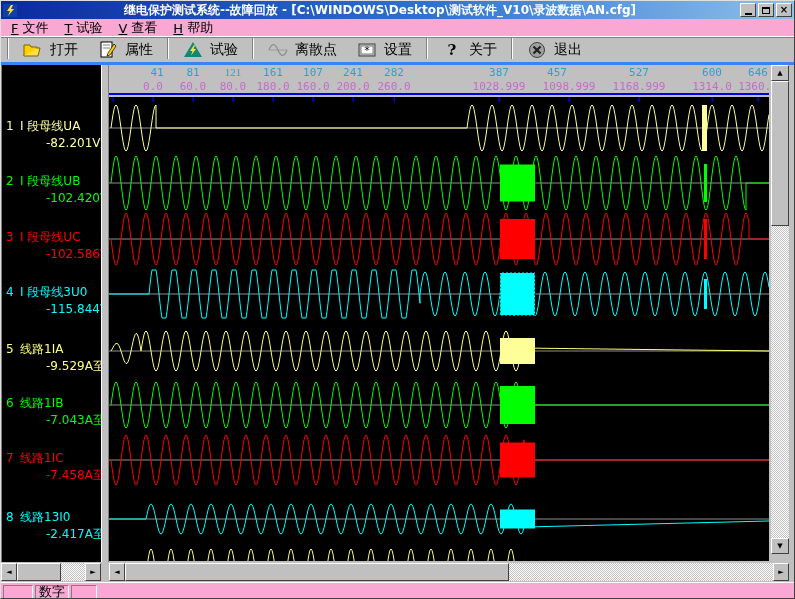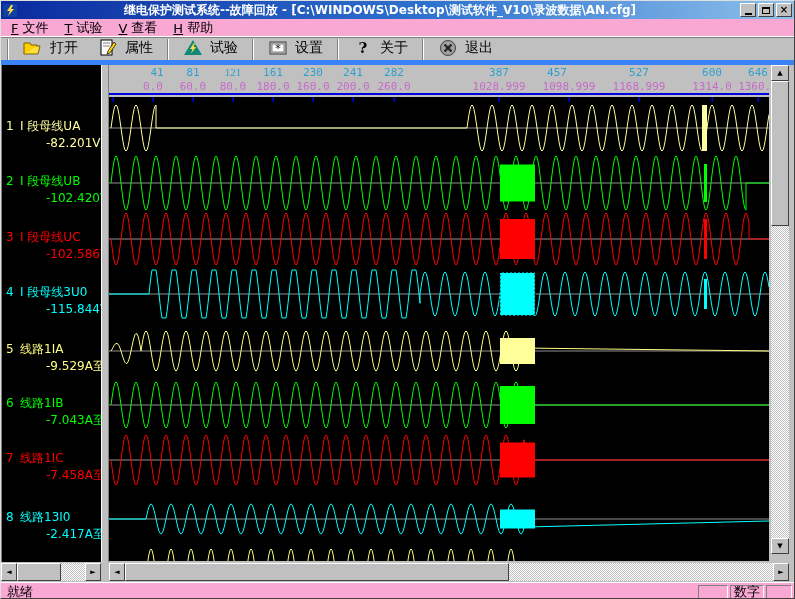--- a/index.html
+++ b/index.html
@@ -31,21 +31,21 @@
     font-size:10px; font-weight:bold; color:#000; line-height:1;
   }
   .glyph-min { width:7px; height:2px; background:#000; margin-top:7px; }
   .glyph-restore { width:8px; height:7px; border:1px solid #000; border-top-width:2px; background:#c0c0c0; }
   
   .menubar { height:19px; display:flex; align-items:center; font-size:13px; padding-left:2px;
              border-bottom:1px solid #808080; box-shadow: inset 0 -1px 0 #ffffff; }
   .menu-item { padding:0 8px; height:17px; display:flex; align-items:center; color:#000; }
   .mkey { text-decoration:underline; margin-right:4px; }
   
-  .toolbar { height:27px; display:flex; align-items:flex-end; border-bottom:5px solid #3b82f6;
+  .toolbar { height:27px; display:flex; align-items:flex-start; border-bottom:3px solid #3b82f6;
              background:#c0c0c0; padding-left:2px; }
   .tsep { width:2px; height:21px; border-left:1px solid #808080; border-right:1px solid #ffffff; margin:0 4px; }
   .tbtn { display:flex; align-items:center; gap:7px; padding:0 10px; height:24px; font-size:14px; color:#000; }
   .ticon { width:20px; height:18px; display:inline-flex; align-items:center; justify-content:center; }
   .qmark { font-size:15px; font-weight:bold; font-family:"DejaVu Serif",serif; }
   
   .client { position:relative; width:795px; height:517px; background:#c0c0c0; }
   .left-panel {
     position:absolute; left:0; top:0; width:100px; height:497px;
     background:#000; overflow:hidden;
@@ -163,20 +163,29 @@
         <svg width="20" height="18" viewBox="0 0 20 18">
             <polygon points="10,1 19,16 1,16" fill="#108878"></polygon>
             <polygon points="11,4 7,10 9.5,10 8,14.5 13,8 10.5,8 12,4" fill="#ffe040"></polygon>
           </svg>
       </span>
       <span>试验</span>
     </div>
     <div class="tsep"></div>
     <div class="tbtn">
       <span class="ticon">
+        <svg width="22" height="16" viewBox="0 0 22 16">
+            <path d="M1 8 Q6 -4 11 8 Q16 20 21 8" fill="none" stroke="#909090" stroke-width="1.4"></path>
+            <line x1="1" y1="8" x2="21" y2="8" stroke="#909090" stroke-width="0.8"></line>
+          </svg>
+      </span>
+      <span>离散点</span>
+    </div>
+    <div class="tbtn">
+      <span class="ticon">
         <svg width="18" height="16" viewBox="0 0 18 16">
             <rect x="1" y="2" width="16" height="12" fill="#c0c0c0" stroke="#404040"></rect>
             <rect x="3" y="4" width="12" height="8" fill="#ffffff" stroke="#808080"></rect>
             <text x="9" y="12" font-size="11" text-anchor="middle" fill="#000">*</text>
           </svg>
       </span>
       <span>设置</span>
     </div>
     <div class="tsep"></div>
     <div class="tbtn">
@@ -233,21 +242,21 @@
     <div class="vdivider"></div>
     <div class="ruler">
         <div class="rl-sample" style="left: 48px;">41</div>
         <div class="rl-time" style="left: 44px;">0.0</div>
         <div class="rl-sample" style="left: 84px;">81</div>
         <div class="rl-time" style="left: 84px;">60.0</div>
         <div class="rl-sample" style="left: 124px; font-family: Liberation Serif, serif;">121</div>
         <div class="rl-time" style="left: 124px;">80.0</div>
         <div class="rl-sample" style="left: 164px;">161</div>
         <div class="rl-time" style="left: 164px;">180.0</div>
-        <div class="rl-sample" style="left: 204px;">230</div>
+        <div class="rl-sample" style="left: 204px;">107</div>
         <div class="rl-time" style="left: 204px;">160.0</div>
         <div class="rl-sample" style="left: 244px;">241</div>
         <div class="rl-time" style="left: 244px;">200.0</div>
         <div class="rl-sample" style="left: 285px;">282</div>
         <div class="rl-time" style="left: 285px;">260.0</div>
         <div class="rl-sample" style="left: 390px;">387</div>
         <div class="rl-time" style="left: 390px;">1028.999</div>
         <div class="rl-sample" style="left: 448px;">457</div>
         <div class="rl-time" style="left: 460px;">1098.999</div>
         <div class="rl-sample" style="left: 530px;">527</div>
@@ -330,19 +339,18 @@
           <span>◄</span>
         </div>
       <div class="sthumb thumb"></div>
       <div class="sbtn rarr">
           <span>►</span>
         </div>
     </div>
   </div>
 
   <div class="statusbar">
-    <div class="st-ready">就绪</div>
     <div class="st-cell c1"></div>
     <div class="st-cell c2">数字</div>
     <div class="st-cell c3"></div>
   </div>
 
 </div>
 
 </body></html>

